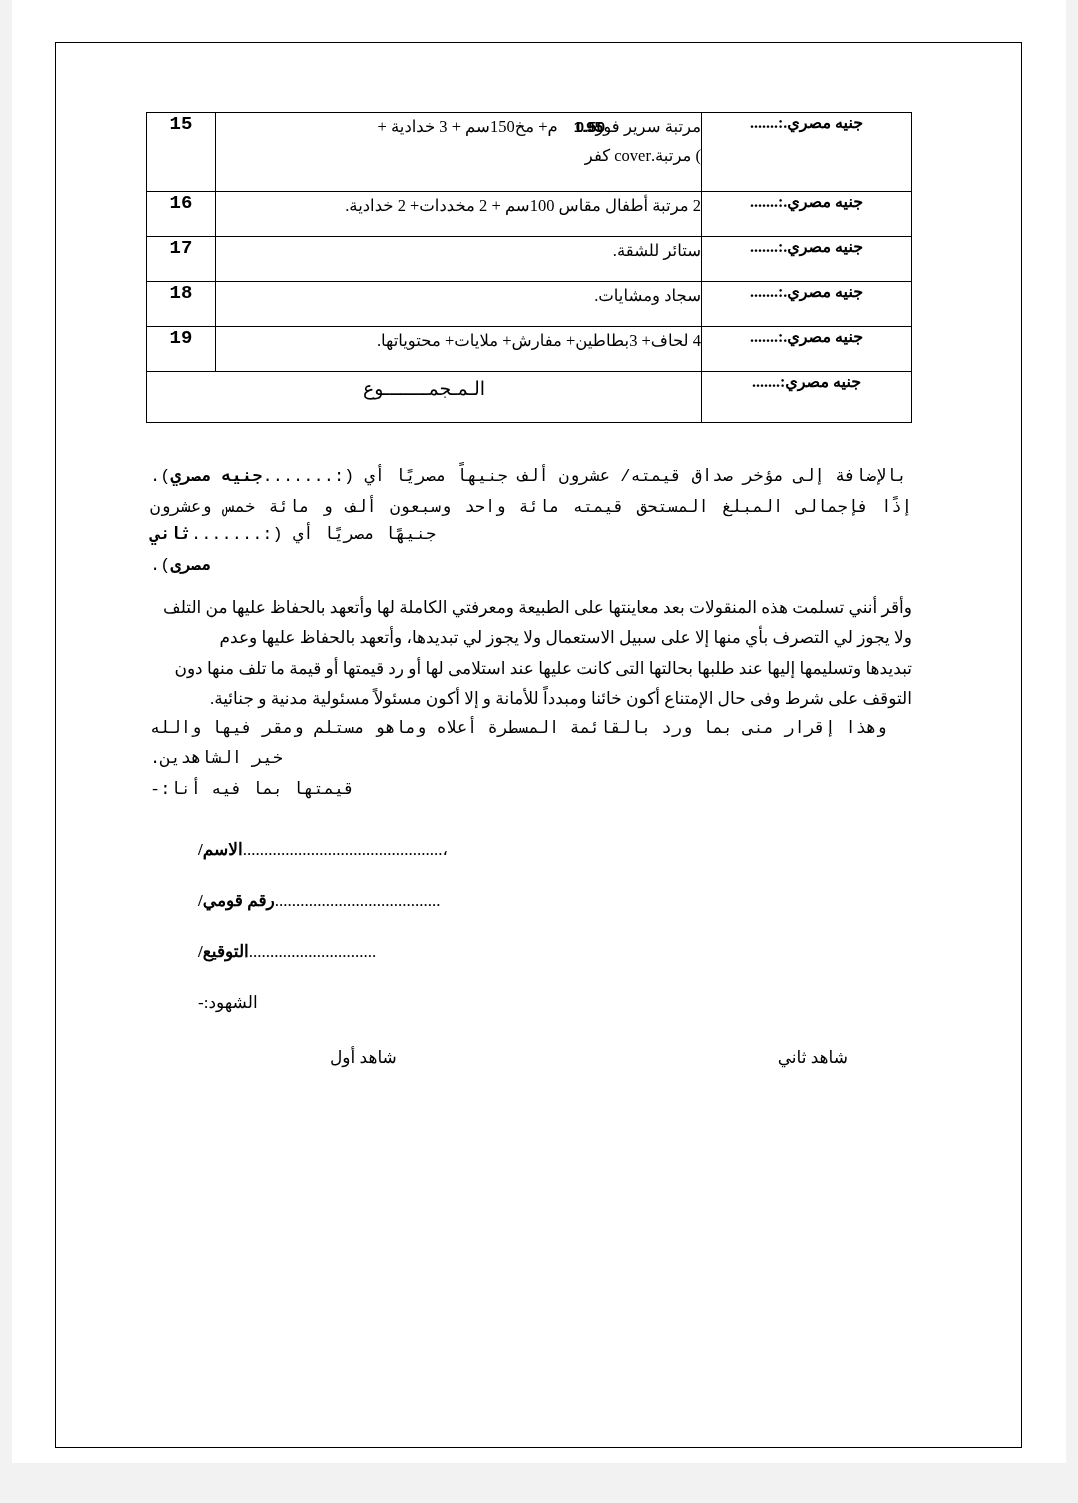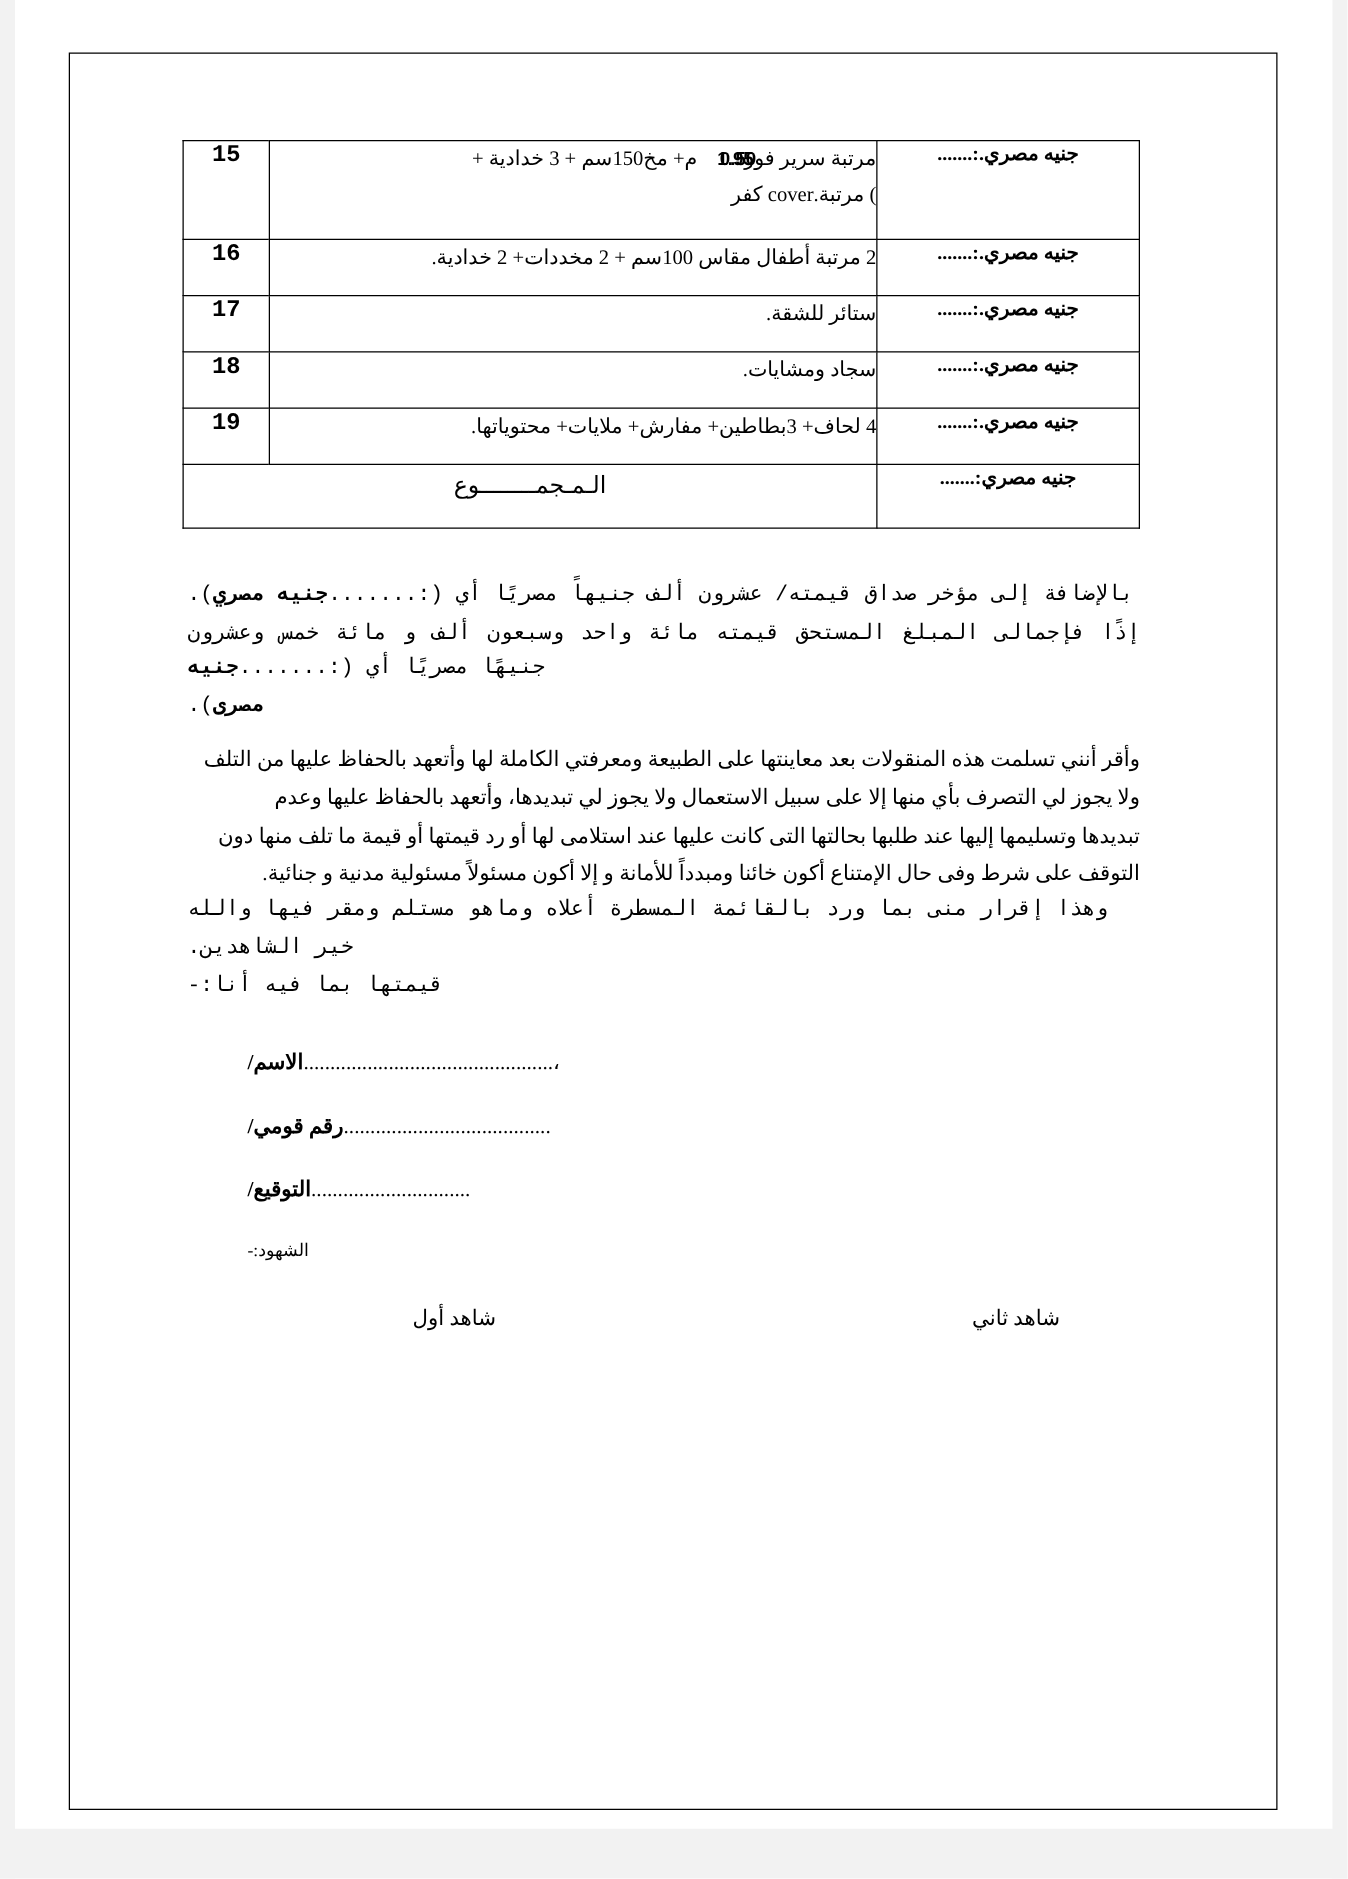--- a/index.html
+++ b/index.html
@@ -137,21 +137,21 @@
   .sign-row {
     font-size: 17px;
     margin-bottom: 30px;
     text-align: left;
     padding-left: 48px;
   }
   .sign-row .label { font-weight: bold; }
   .sign-row .dots { font-weight: normal; letter-spacing: 1px; }
 
   .witness-head {
-    font-size: 14px;
+    font-size: 17px;
     text-align: left;
     padding-left: 48px;
     margin-top: 6px;
   }
   .witness-row {
     margin-top: 34px;
     display: flex;
     justify-content: space-between;
     font-size: 17px;
     padding: 0 64px 0 180px;
@@ -213,21 +213,21 @@
       </tbody>
     </table>
 
     <div class="para-block">
 
       <p class="body line-left">
         <span>بالإضافة إلى مؤخر صداق قيمته/ عشرون ألف جنيهاً مصريًا أي (:.......</span><span class="b">جنيه مصري</span><span>).</span>
       </p>
 
       <p class="body line-left">
-        <span>إذًا فإجمالى المبلغ المستحق قيمته مائة واحد وسبعون ألف و مائة خمس وعشرون جنيهًا مصريًا أي (:.......</span><span class="b">جنيه</span>
+        <span>إذًا فإجمالى المبلغ المستحق قيمته مائة واحد وسبعون ألف و مائة خمس وعشرون جنيهًا مصريًا أي (:.......</span><span class="b">ثاني</span>
       </p>
       <p class="body line-left">
         <span class="b">مصرى</span><span>).</span>
       </p>
 
       <div class="justified">
         <p>وأقر أنني تسلمت هذه المنقولات بعد معاينتها على الطبيعة ومعرفتي الكاملة لها وأتعهد بالحفاظ عليها من التلف</p>
         <p>ولا يجوز لي التصرف بأي منها إلا على سبيل الاستعمال ولا يجوز لي تبديدها، وأتعهد بالحفاظ عليها وعدم</p>
         <p>تبديدها وتسليمها إليها عند طلبها بحالتها التى كانت عليها عند استلامى لها أو رد قيمتها أو قيمة ما تلف منها دون</p>
         <p>التوقف على شرط وفى حال الإمتناع أكون خائنا ومبدداً للأمانة و إلا أكون مسئولاً مسئولية مدنية و جنائية.</p>

